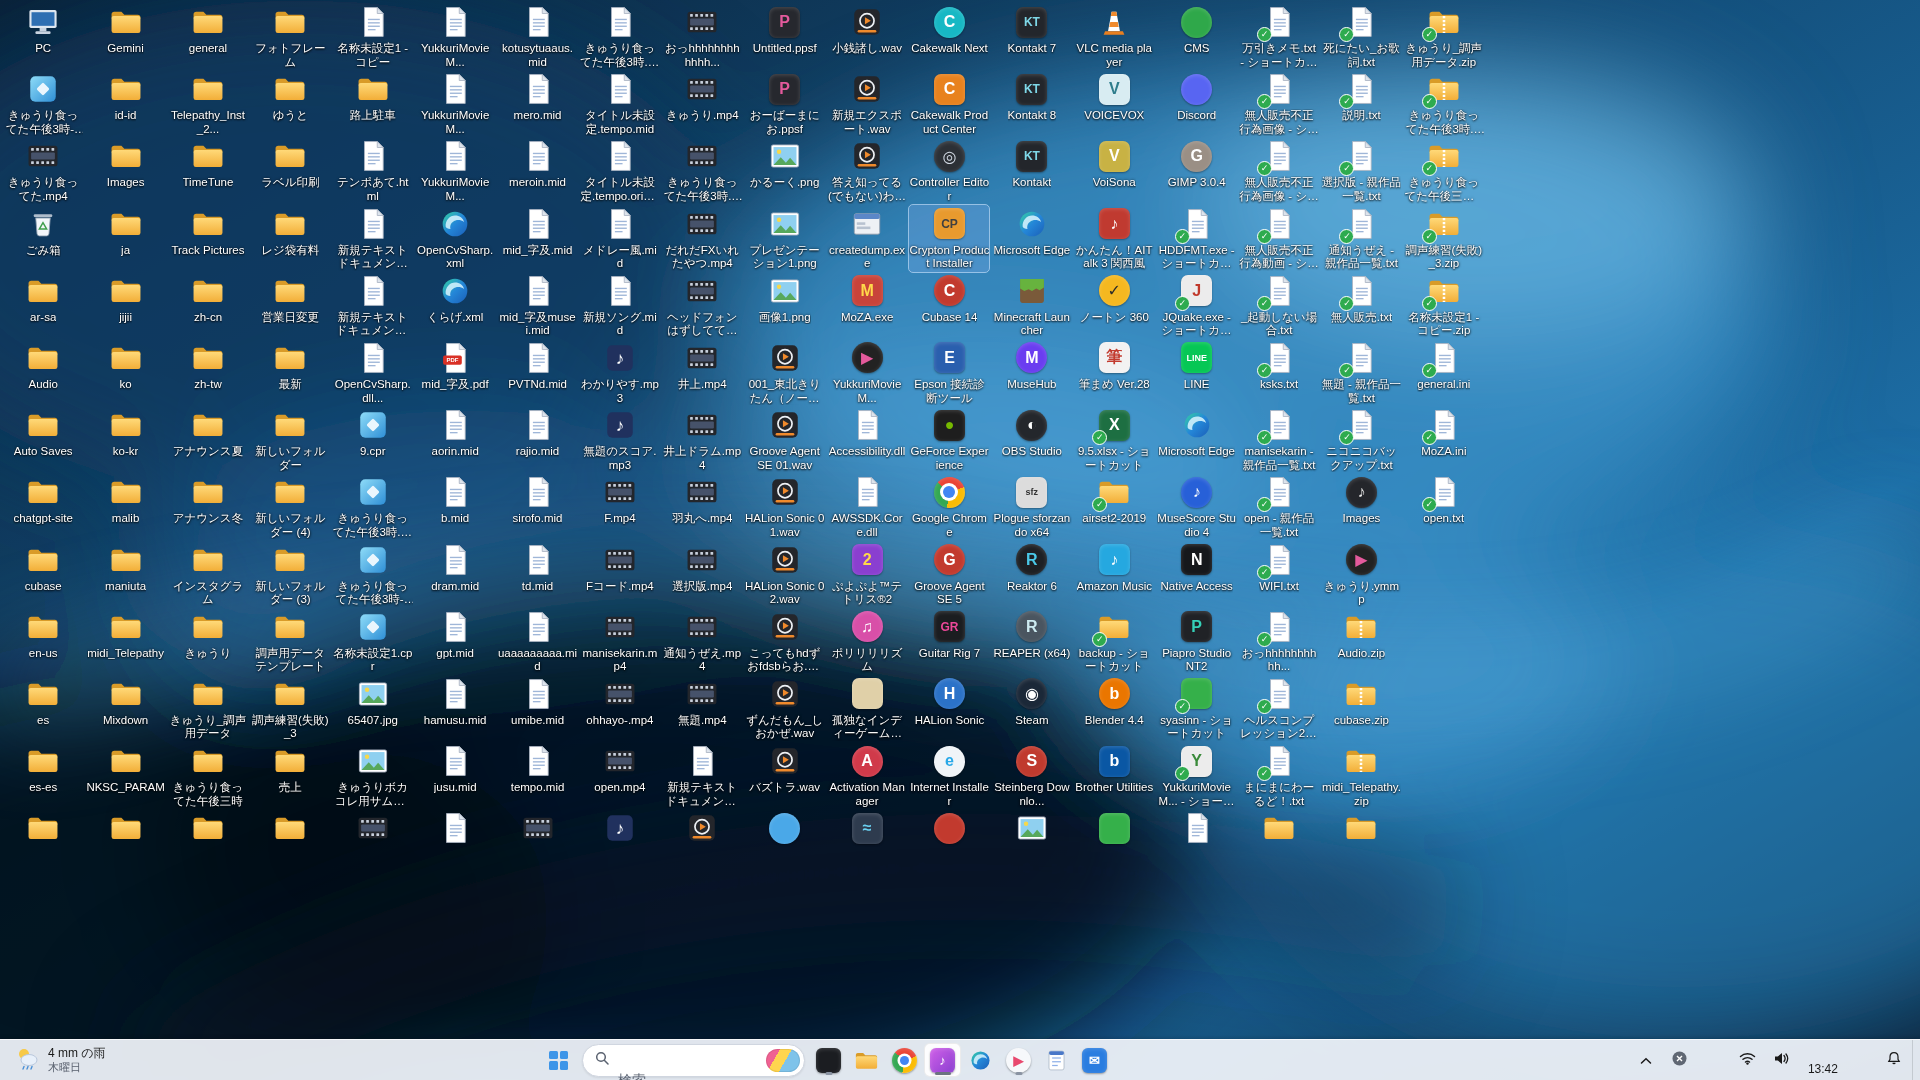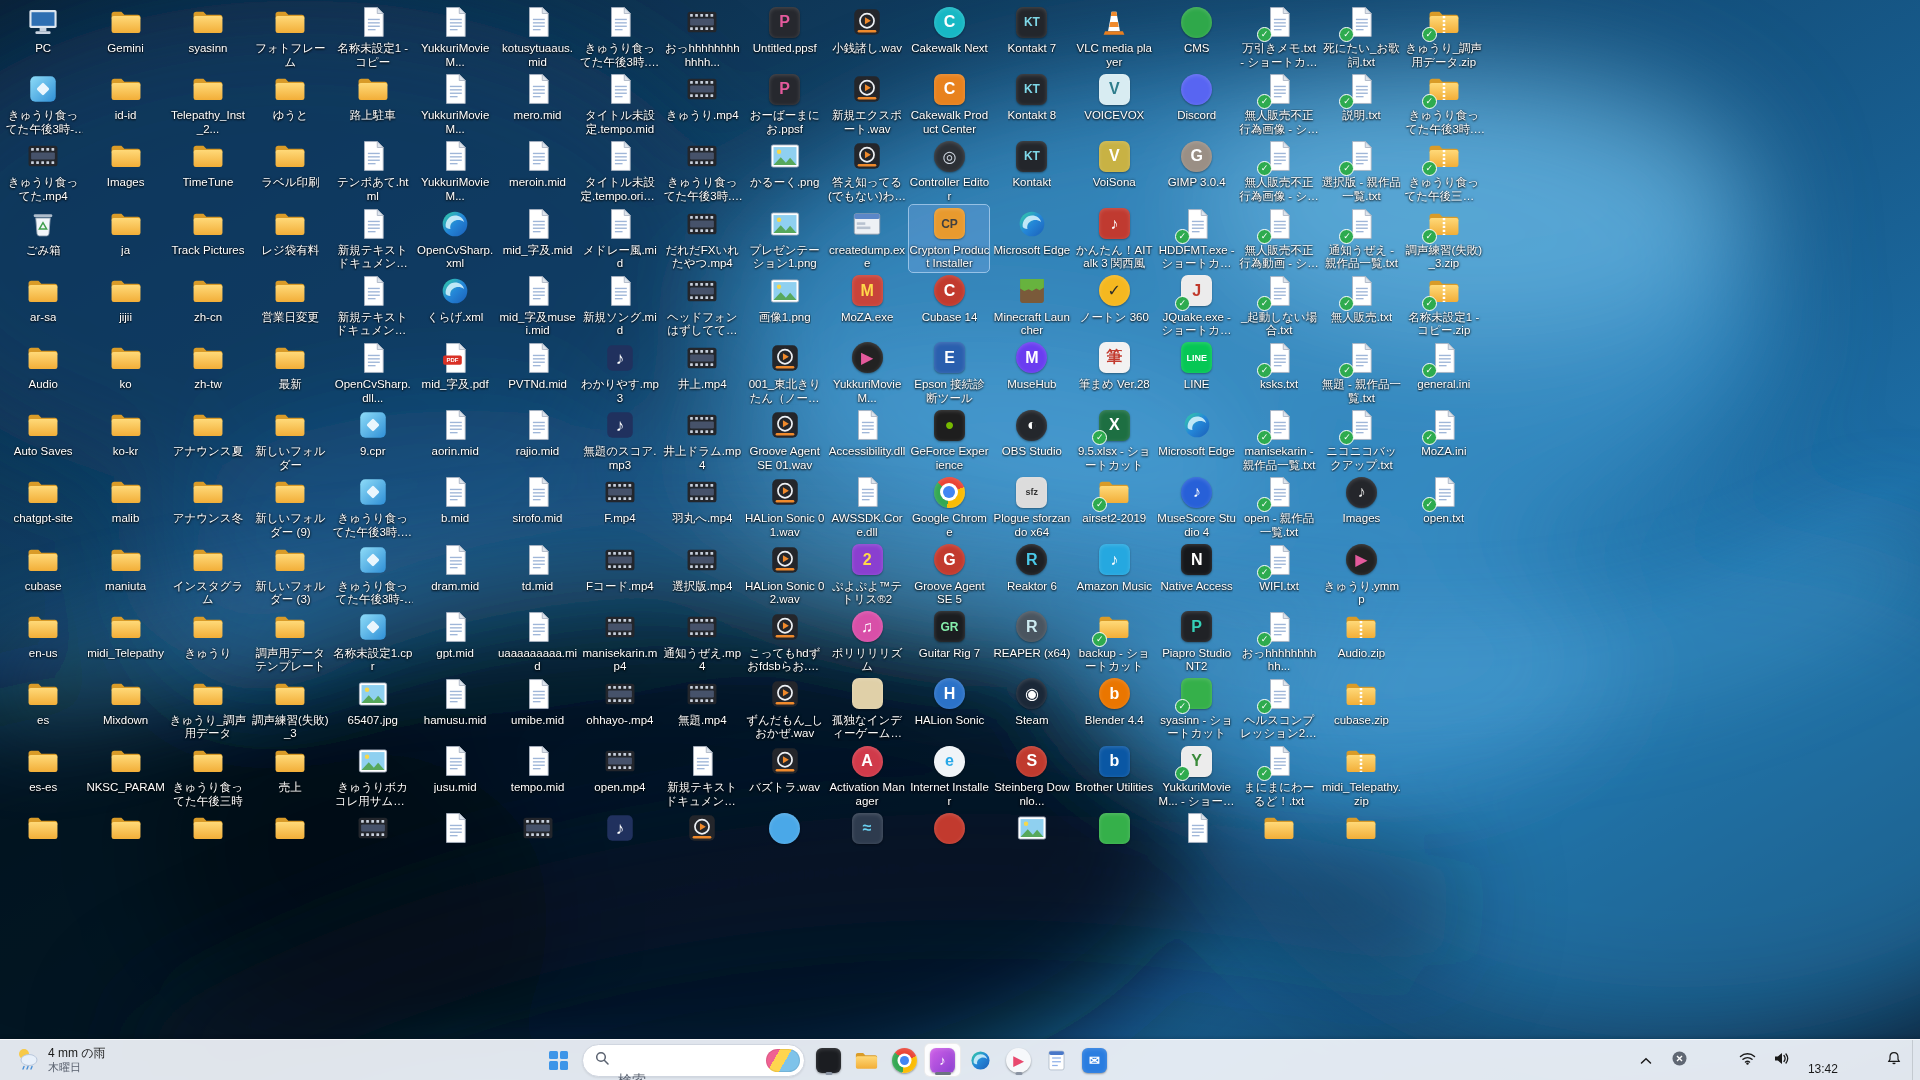--- a/index.html
+++ b/index.html
@@ -132,21 +132,21 @@
         </div>
         <div class="lbl">Gemini</div>
       </div>
       <div class="cell">
         <div class="ic">
           <svg class="isvg" viewBox="0 0 40 40">
             <path d="M3 11c0-1.7 1.3-3 3-3h8.6l3.4 3.4H34c1.7 0 3 1.3 3 3v1H3z" fill="#d99b28"></path>
             <rect x="3" y="13" width="34" height="20" rx="2.6" fill="url(#gFold)"></rect>
           </svg>
         </div>
-        <div class="lbl">syasinn</div>
+        <div class="lbl">general</div>
       </div>
       <div class="cell">
         <div class="ic">
           <svg class="isvg" viewBox="0 0 40 40">
             <path d="M3 11c0-1.7 1.3-3 3-3h8.6l3.4 3.4H34c1.7 0 3 1.3 3 3v1H3z" fill="#d99b28"></path>
             <rect x="3" y="13" width="34" height="20" rx="2.6" fill="url(#gFold)"></rect>
           </svg>
         </div>
         <div class="lbl">フォトフレーム</div>
       </div>
@@ -1576,21 +1576,21 @@
         </div>
         <div class="lbl">アナウンス冬</div>
       </div>
       <div class="cell">
         <div class="ic">
           <svg class="isvg" viewBox="0 0 40 40">
             <path d="M3 11c0-1.7 1.3-3 3-3h8.6l3.4 3.4H34c1.7 0 3 1.3 3 3v1H3z" fill="#d99b28"></path>
             <rect x="3" y="13" width="34" height="20" rx="2.6" fill="url(#gFold)"></rect>
           </svg>
         </div>
-        <div class="lbl">新しいフォルダー (9)</div>
+        <div class="lbl">新しいフォルダー (4)</div>
       </div>
       <div class="cell">
         <div class="ic">
           <svg class="isvg" viewBox="0 0 40 40">
             <rect x="5" y="5" width="30" height="30" rx="6" fill="url(#gBlue)"></rect>
             <rect x="14.5" y="14.5" width="11" height="11" rx="1.5" fill="#eaf6fd" transform="rotate(45 20 20)"></rect>
           </svg>
         </div>
         <div class="lbl">きゅうり食ってた午後3時.cpr</div>
       </div>
@@ -2070,21 +2070,21 @@
         <div class="lbl">こってもhdずおfdsbらお.wav</div>
       </div>
       <div class="cell">
         <div class="ic">
           <div class="appic cir" style="background:#d84fa8;color:#ffffff;font-size:16px">♫</div>
         </div>
         <div class="lbl">ポリリリリズム</div>
       </div>
       <div class="cell">
         <div class="ic">
-          <div class="appic" style="background:#1b1d20;color:#86efac;font-size:12px">GR</div>
+          <div class="appic" style="background:#1b1d20;color:#ec4899;font-size:12px">GR</div>
         </div>
         <div class="lbl">Guitar Rig 7</div>
       </div>
       <div class="cell">
         <div class="ic">
           <div class="appic cir" style="background:#4a5560;color:#cdeaf0;font-size:16px">R</div>
         </div>
         <div class="lbl">REAPER (x64)</div>
       </div>
       <div class="cell">

